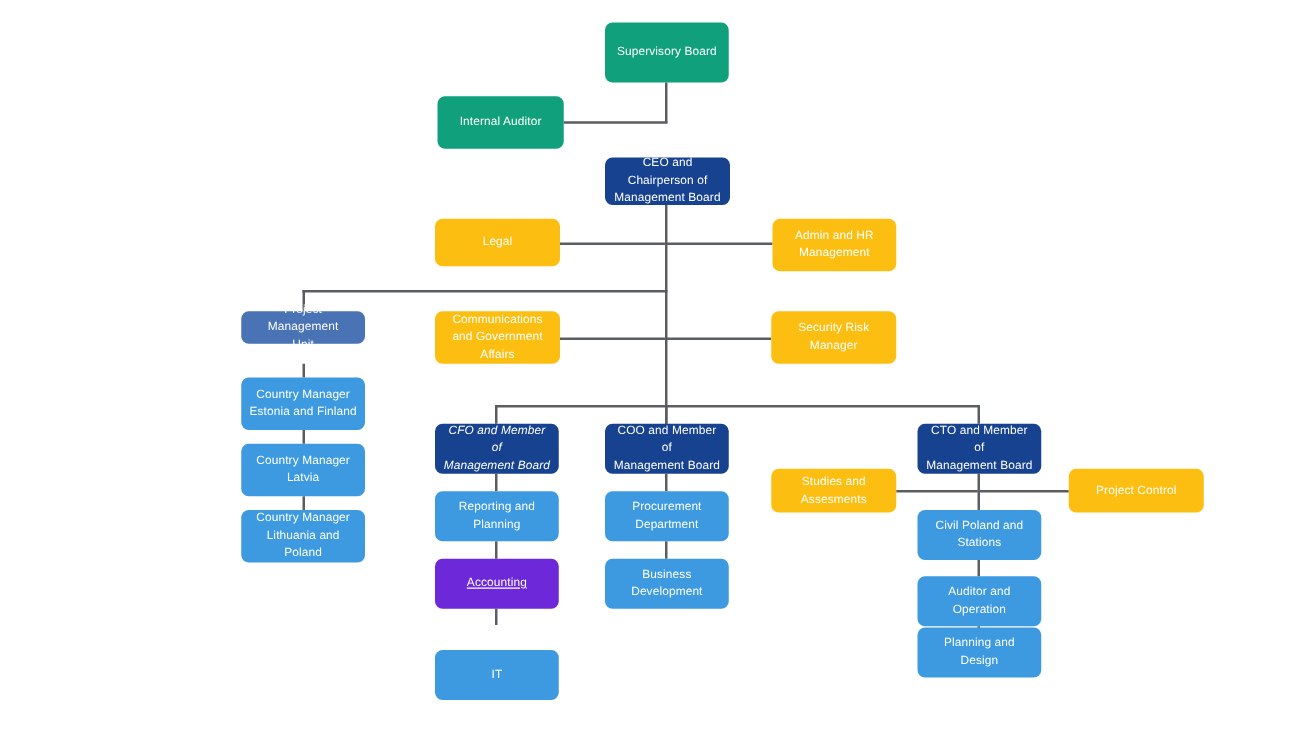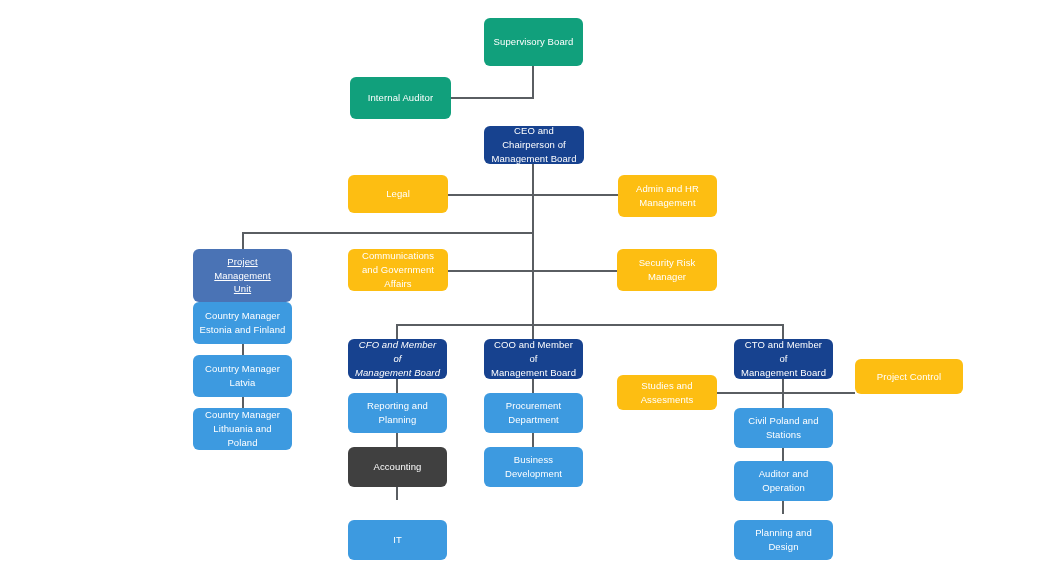--- a/index.html
+++ b/index.html
@@ -85,21 +85,21 @@
       <span class="node-label">CEO and Chairperson of
 Management Board</span>
     </div>
     <div class="node" style="left: 348px; top: 175px; width: 100px; height: 38px; background: rgb(253, 190, 18); color: rgb(255, 255, 255);">
       <span class="node-label">Legal</span>
     </div>
     <div class="node" style="left: 618px; top: 175px; width: 99px; height: 42px; background: rgb(253, 190, 18); color: rgb(255, 255, 255);">
       <span class="node-label">Admin and HR
 Management</span>
     </div>
-    <div class="node" style="left: 193px; top: 249px; width: 99px; height: 53px; background: rgb(74, 115, 181); color: rgb(255, 255, 255); text-decoration: underline;">
+    <div class="node" style="left: 193px; top: 249px; width: 99px; height: 26px; background: rgb(74, 115, 181); color: rgb(255, 255, 255);">
       <span class="node-label">Project Management
 Unit</span>
     </div>
     <div class="node" style="left: 348px; top: 249px; width: 100px; height: 42px; background: rgb(253, 190, 18); color: rgb(255, 255, 255);">
       <span class="node-label">Communications
 and Government Affairs</span>
     </div>
     <div class="node" style="left: 617px; top: 249px; width: 100px; height: 42px; background: rgb(253, 190, 18); color: rgb(255, 255, 255);">
       <span class="node-label">Security Risk Manager</span>
     </div>
@@ -123,41 +123,41 @@
       <span class="node-label">COO and Member of
 Management Board</span>
     </div>
     <div class="node" style="left: 734px; top: 339px; width: 99px; height: 40px; background: rgb(23, 66, 143); color: rgb(255, 255, 255);">
       <span class="node-label">CTO and Member of
 Management Board</span>
     </div>
     <div class="node" style="left: 617px; top: 375px; width: 100px; height: 35px; background: rgb(253, 190, 18); color: rgb(255, 255, 255);">
       <span class="node-label">Studies and Assesments</span>
     </div>
-    <div class="node" style="left: 855px; top: 359px; width: 108px; height: 35px; background: rgb(253, 190, 18); color: rgb(255, 255, 255);">
+    <div class="node" style="left: 855px; top: 375px; width: 108px; height: 35px; background: rgb(253, 190, 18); color: rgb(255, 255, 255);">
       <span class="node-label">Project Control</span>
     </div>
     <div class="node" style="left: 348px; top: 393px; width: 99px; height: 40px; background: rgb(61, 154, 224); color: rgb(255, 255, 255); align-items: center;">
       <span class="node-label">Reporting and Planning</span>
     </div>
     <div class="node" style="left: 484px; top: 393px; width: 99px; height: 40px; background: rgb(61, 154, 224); color: rgb(255, 255, 255);">
       <span class="node-label">Procurement Department</span>
     </div>
     <div class="node" style="left: 734px; top: 408px; width: 99px; height: 40px; background: rgb(61, 154, 224); color: rgb(255, 255, 255);">
       <span class="node-label">Civil Poland and Stations</span>
     </div>
-    <div class="node" style="left: 348px; top: 447px; width: 99px; height: 40px; background: #404040; color: rgb(255, 255, 255);">
+    <div class="node" style="left: 348px; top: 447px; width: 99px; height: 40px; background: #6d28d9; color: rgb(255, 255, 255); text-decoration: underline;">
       <span class="node-label">Accounting</span>
     </div>
     <div class="node" style="left: 484px; top: 447px; width: 99px; height: 40px; background: rgb(61, 154, 224); color: rgb(255, 255, 255);">
       <span class="node-label">Business
 Development</span>
     </div>
     <div class="node" style="left: 734px; top: 461px; width: 99px; height: 40px; background: rgb(61, 154, 224); color: rgb(255, 255, 255);">
       <span class="node-label">Auditor and Operation</span>
     </div>
     <div class="node" style="left: 348px; top: 520px; width: 99px; height: 40px; background: rgb(61, 154, 224); color: rgb(255, 255, 255);">
       <span class="node-label">IT</span>
     </div>
-    <div class="node" style="left: 734px; top: 520px; width: 99px; height: 40px; background: rgb(61, 154, 224); color: rgb(255, 255, 255);">
+    <div class="node" style="left: 734px; top: 502px; width: 99px; height: 40px; background: rgb(61, 154, 224); color: rgb(255, 255, 255);">
       <span class="node-label">Planning and Design</span>
     </div>
   </div>
 
 </body></html>

